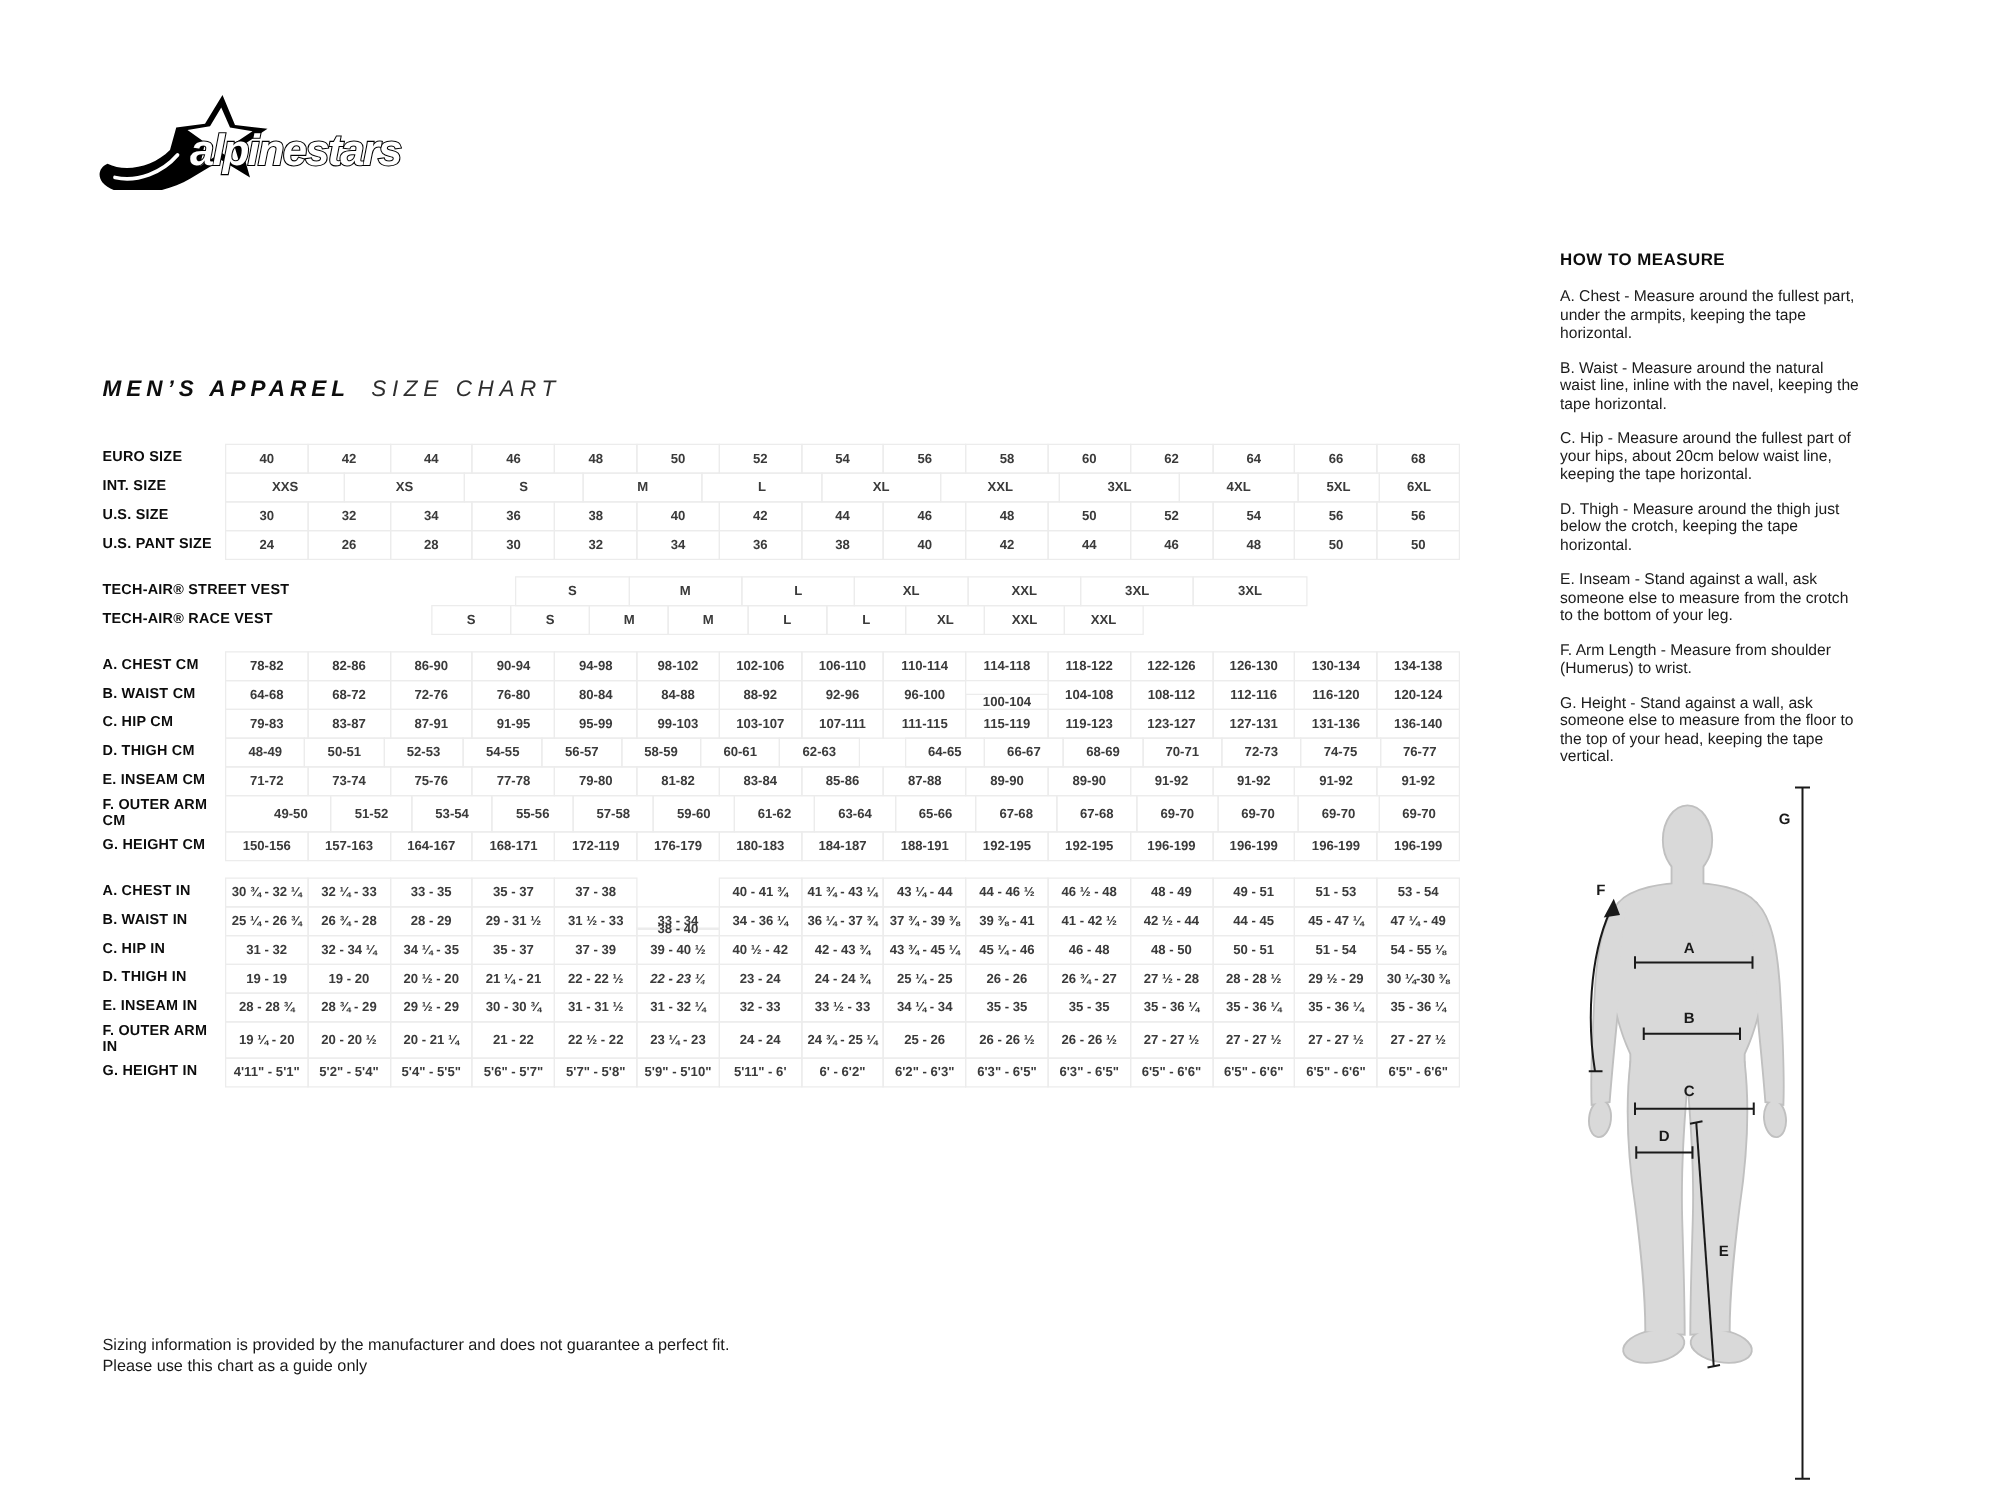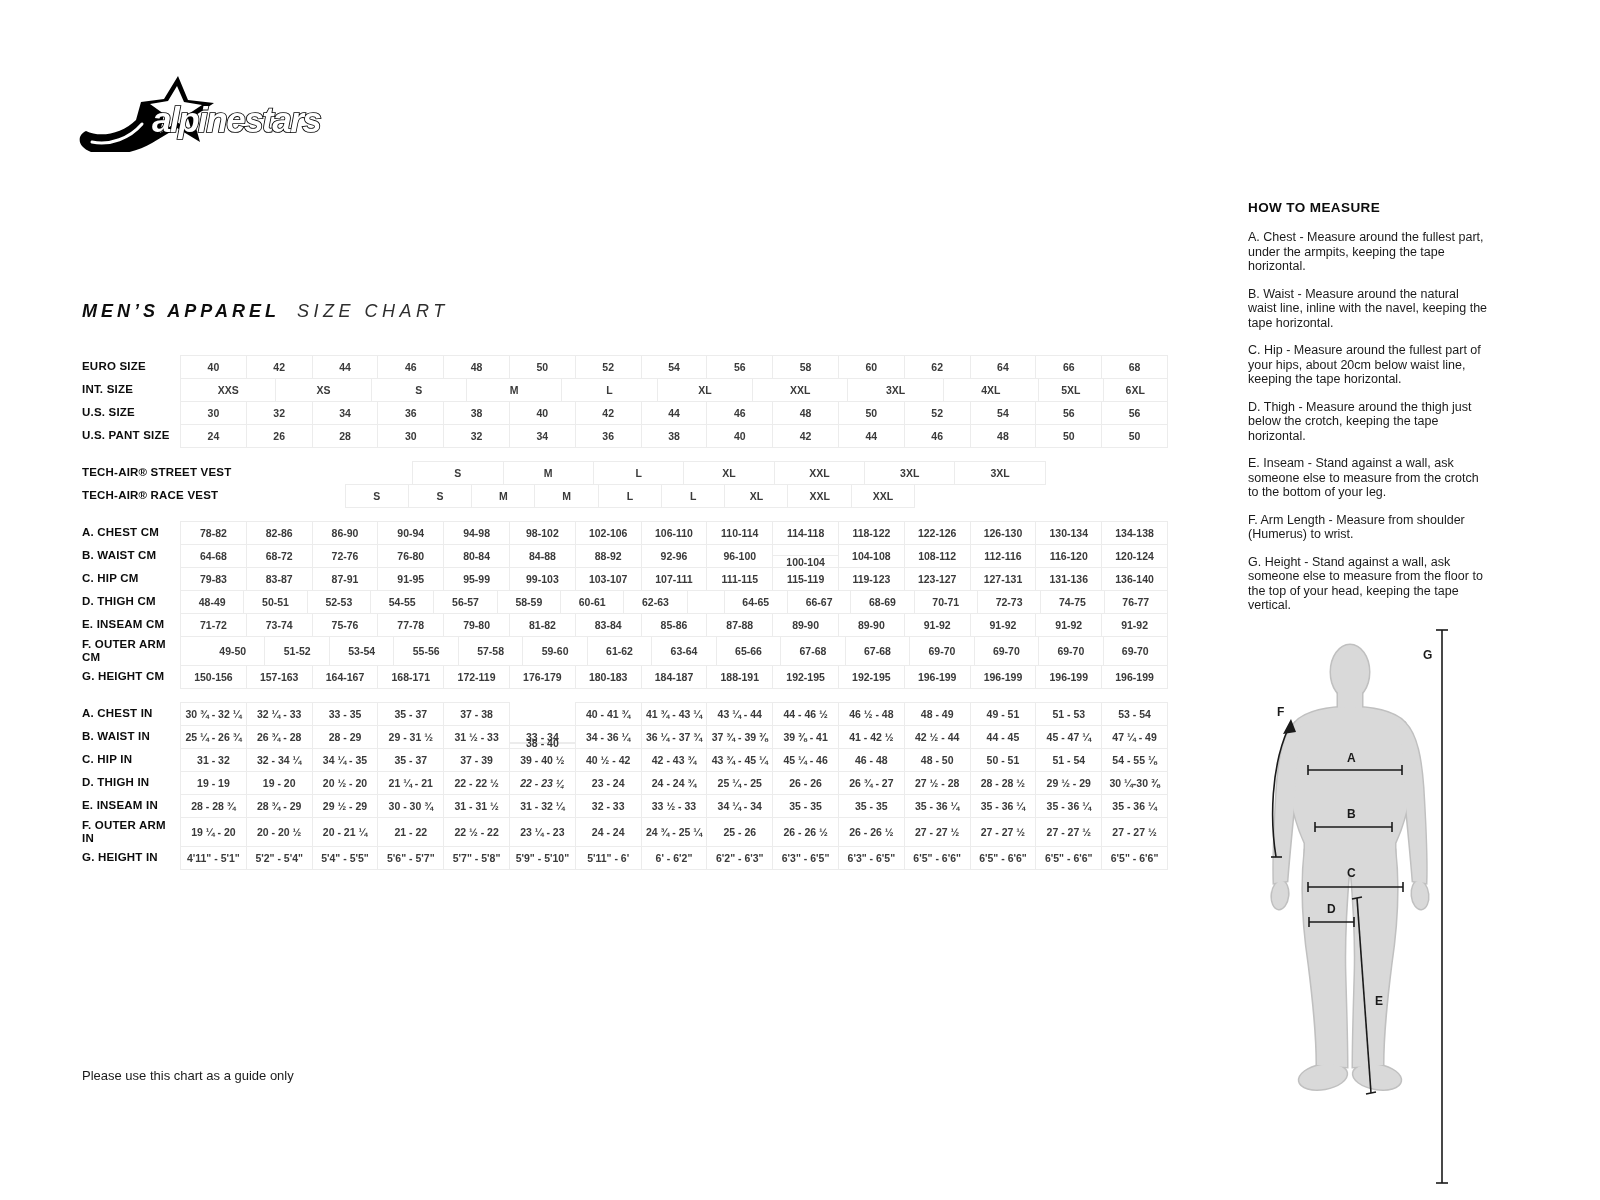--- a/index.html
+++ b/index.html
@@ -543,16 +543,17 @@
 
     <g>
       <line class="mline" x1="207" y1="15" x2="207" y2="568"></line>
       <line class="mline" x1="201" y1="15" x2="213" y2="15"></line>
       <line class="mline" x1="201" y1="568" x2="213" y2="568"></line>
       <text x="188" y="44">G</text>
     </g>
   </svg>
 
   <div class="footer">
+    <p>Sizing information is provided by the manufacturer and does not guarantee a perfect fit.</p>
     <p>Please use this chart as a guide only</p>
   </div>
 
 </div>
 
 </body></html>

